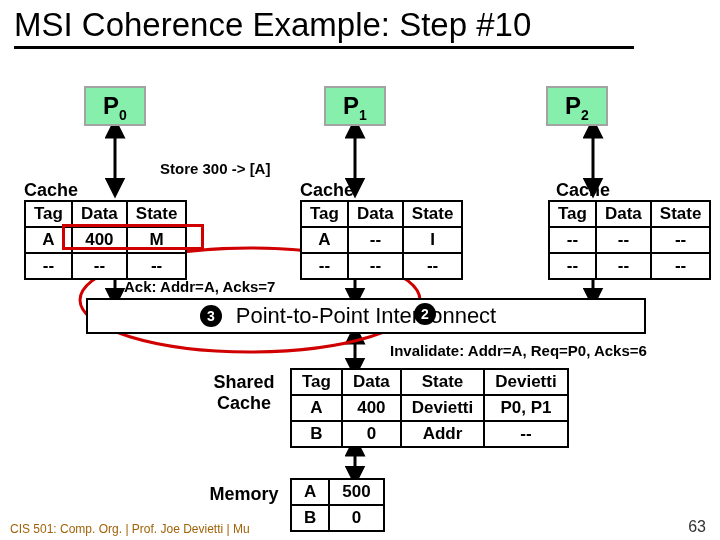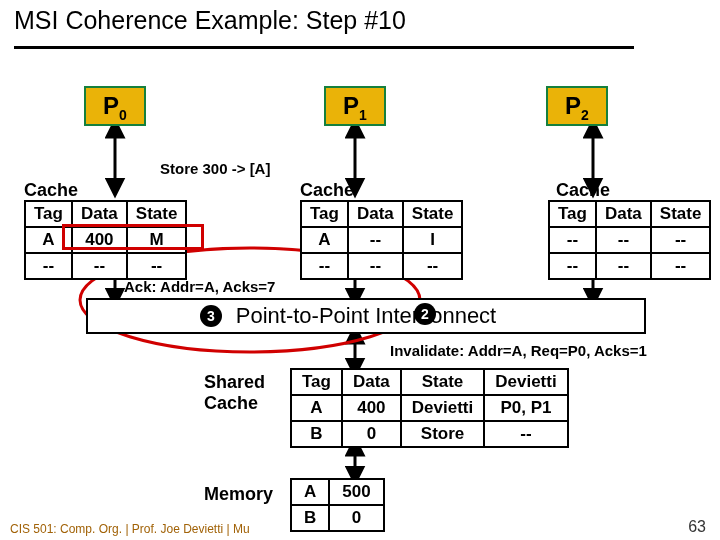--- a/index.html
+++ b/index.html
@@ -8,38 +8,38 @@
     width: 720px;
     height: 540px;
     background: #fff;
     font-family: Verdana, Arial, sans-serif;
     position: relative;
     overflow: hidden;
   }
   .title {
     position: absolute;
     left: 14px; top: 6px;
-    font-size: 25px;
+    font-size: 33px;
     color: #000;
     font-family: "Comic Sans MS", Verdana, sans-serif;
   }
   .title-rule {
     position: absolute;
     left: 14px; top: 46px;
     width: 620px;
     border-bottom: 3px solid #000;
   }
 
   svg.arrows { position: absolute; left:0; top:0; width:720px; height:540px; pointer-events:none; }
 
   .proc-box {
     position: absolute;
     width: 62px; height: 40px;
-    border: 2px solid #15803d;
-    background: #eab308;
+    border: 2px solid #a3a3a3;
+    background: #86efac;
     text-align: center;
     font-weight: bold;
     font-size: 24px;
     line-height: 36px;
   }
   .proc-box sub { font-size: 14px; vertical-align: sub; }
 
   .cache-lbl {
     position: absolute;
     font-weight: bold;
@@ -100,21 +100,21 @@
     font-weight: bold;
     font-size: 14px;
     text-align: center;
     line-height: 22px;
   }
 
   .side-lbl {
     position: absolute;
     font-weight: bold;
     font-size: 18px;
-    text-align: left;
+    text-align: center;
     width: 80px;
   }
 
   table.shared {
     position: absolute;
     border-collapse: collapse;
     font-size: 17px;
     font-weight: bold;
   }
   table.shared th, table.shared td {
@@ -253,21 +253,21 @@
 </tbody>
   </table>
 
 <div class="msg-lbl" style="left:124px; top:278px">Ack: Addr=A, Acks=7</div>
 
 <div class="interconnect">Point-to-Point Interconnect</div>
 
 <div class="num-circle" style="left:200px; top:305px">3</div>
 <div class="num-circle" style="left:414px; top:303px">2</div>
 
-<div class="msg-lbl" style="left:390px; top:342px; color:#000">Invalidate: Addr=A, Req=P0, Acks=1</div>
+<div class="msg-lbl" style="left:390px; top:342px; color:#000">Invalidate: Addr=A, Req=P0, Acks=6</div>
 
 <div class="side-lbl" style="left:204px; top:372px">
   <span>Shared</span><br><span>Cache</span>
 </div>
 <table class="shared" style="left:290px; top:368px">
   <tbody>
       <tr>
         <th>Tag</th>
         <th>Data</th>
         <th>State</th>
@@ -275,21 +275,21 @@
       </tr>
   <tr>
         <td>A</td>
         <td>400</td>
         <td>Devietti</td>
         <td>P0, P1</td>
       </tr>
   <tr>
         <td>B</td>
         <td>0</td>
-        <td>Store</td>
+        <td>Addr</td>
         <td>--</td>
       </tr>
 </tbody>
   </table>
 
 <div class="side-lbl" style="left:204px; top:484px">Memory</div>
 <table class="mem" style="left:290px; top:478px">
   <tbody>
       <tr>
         <td>A</td>

